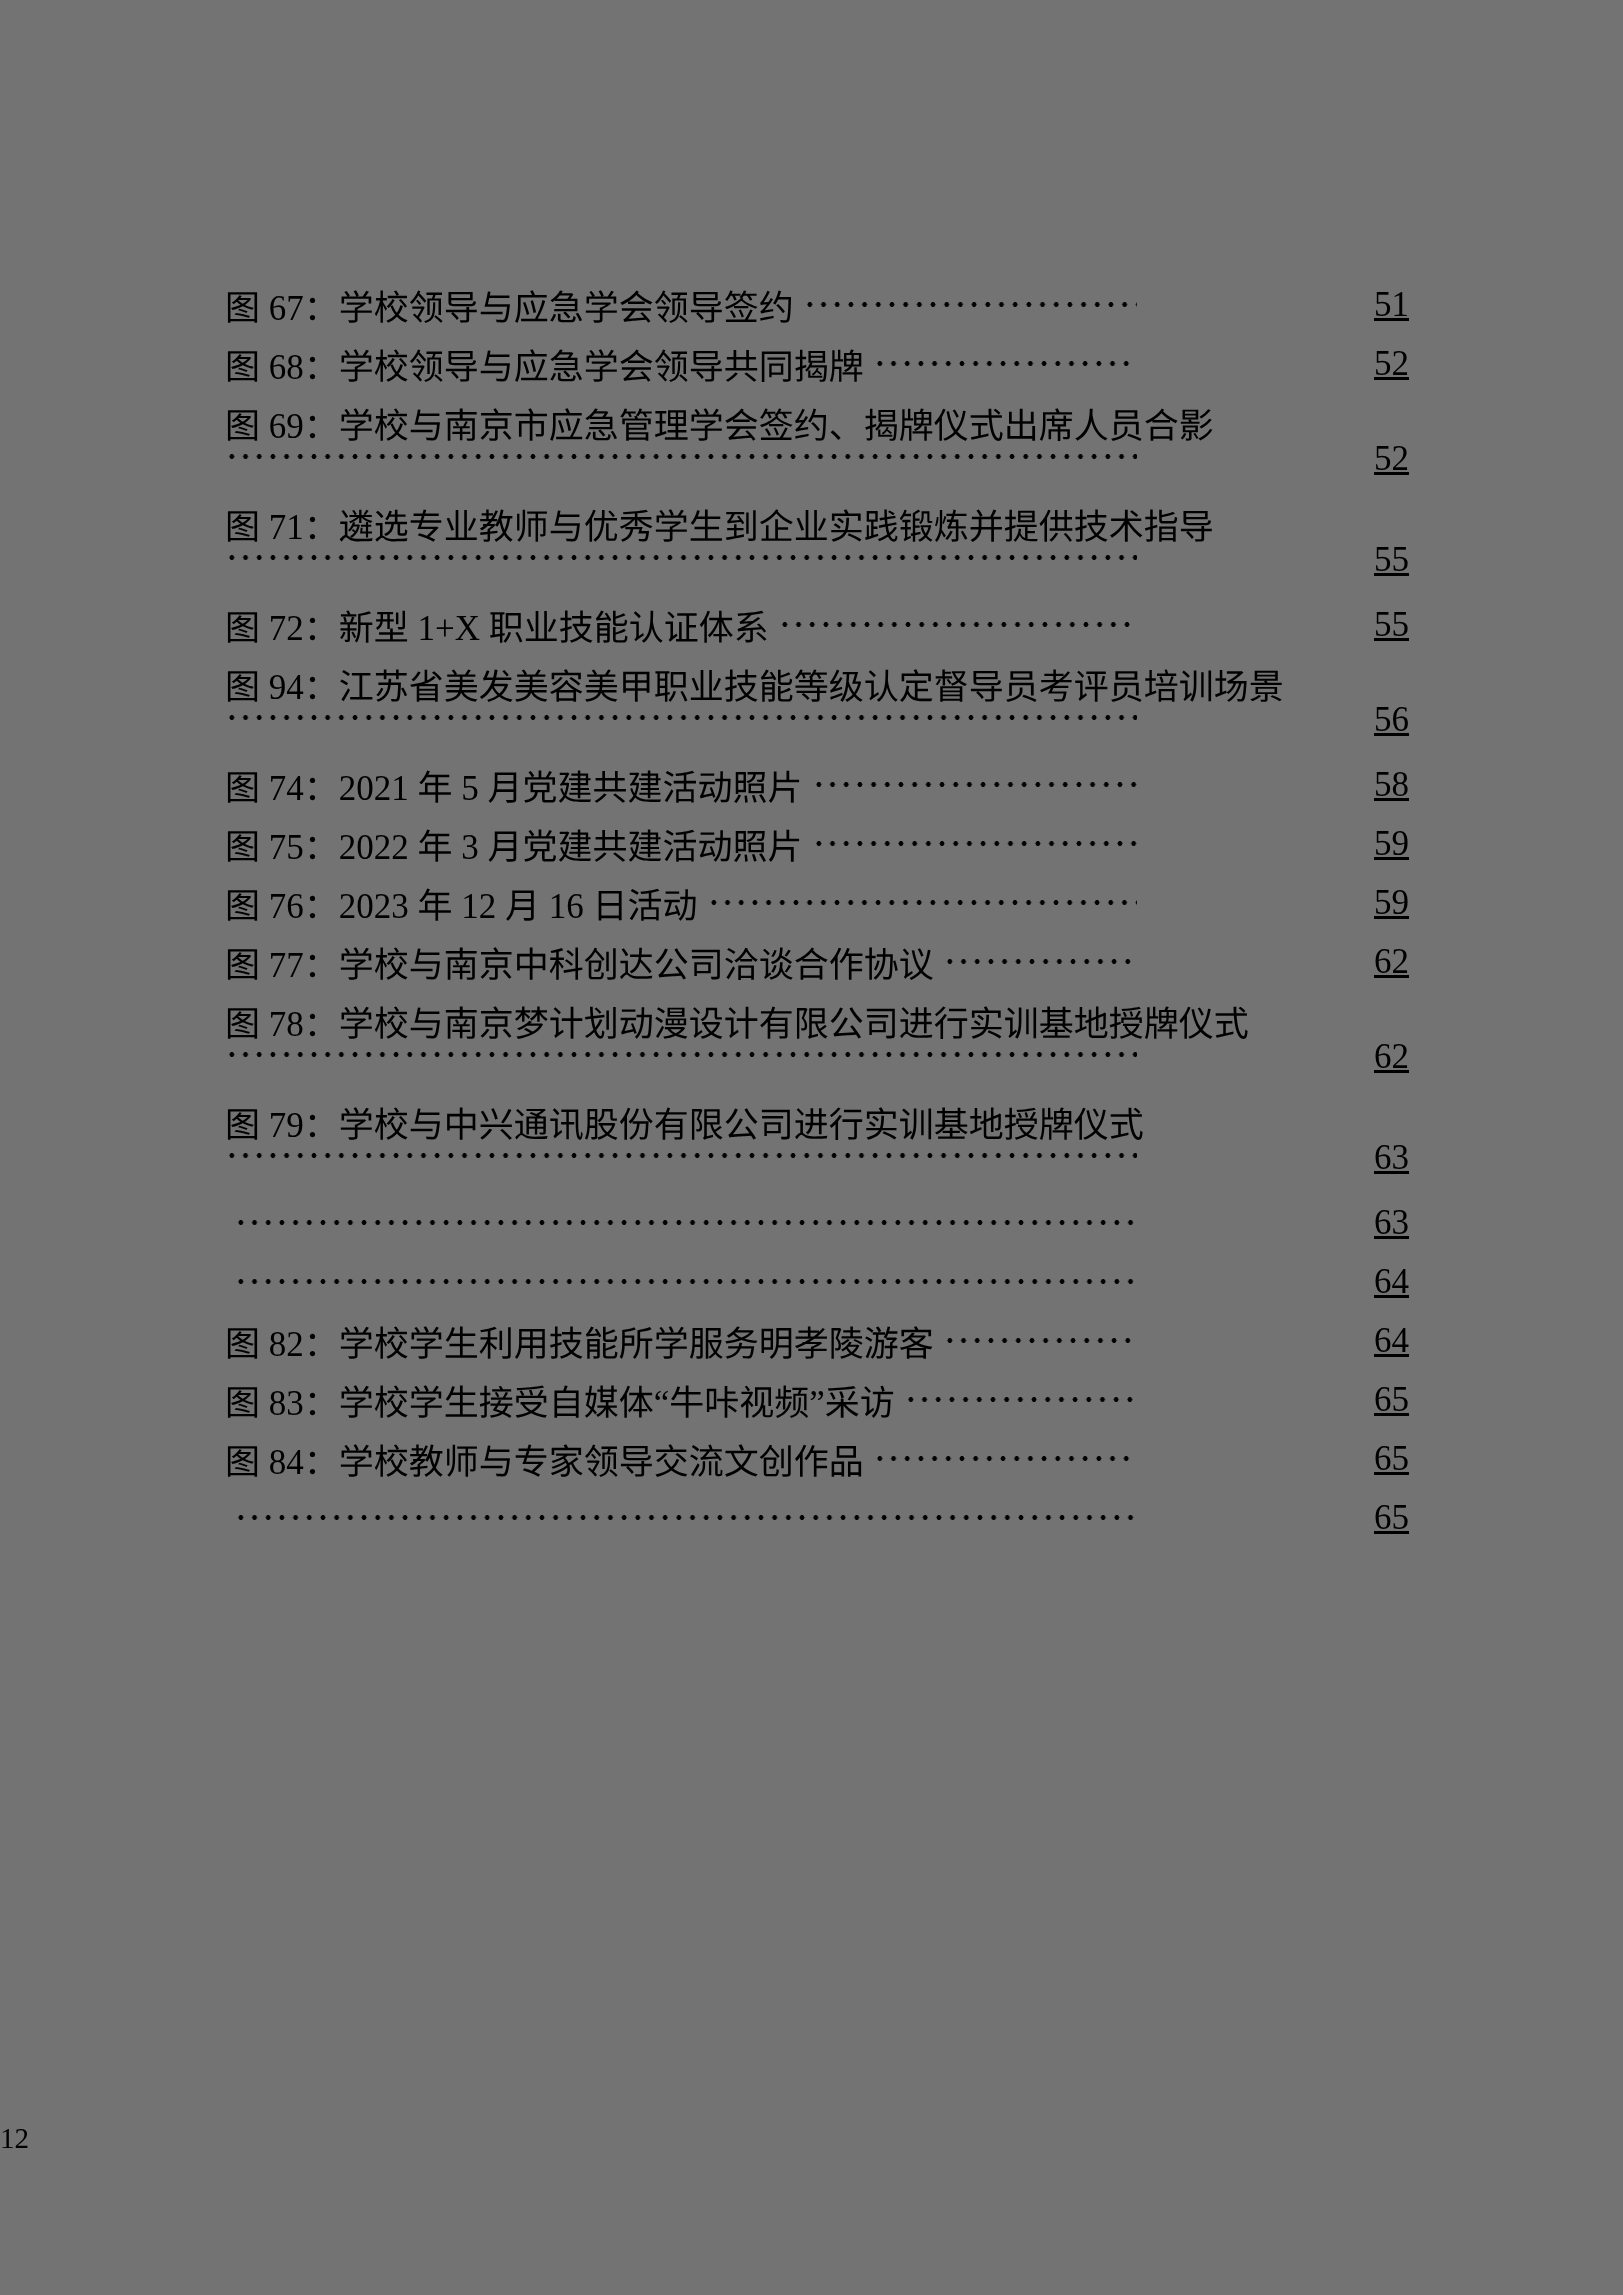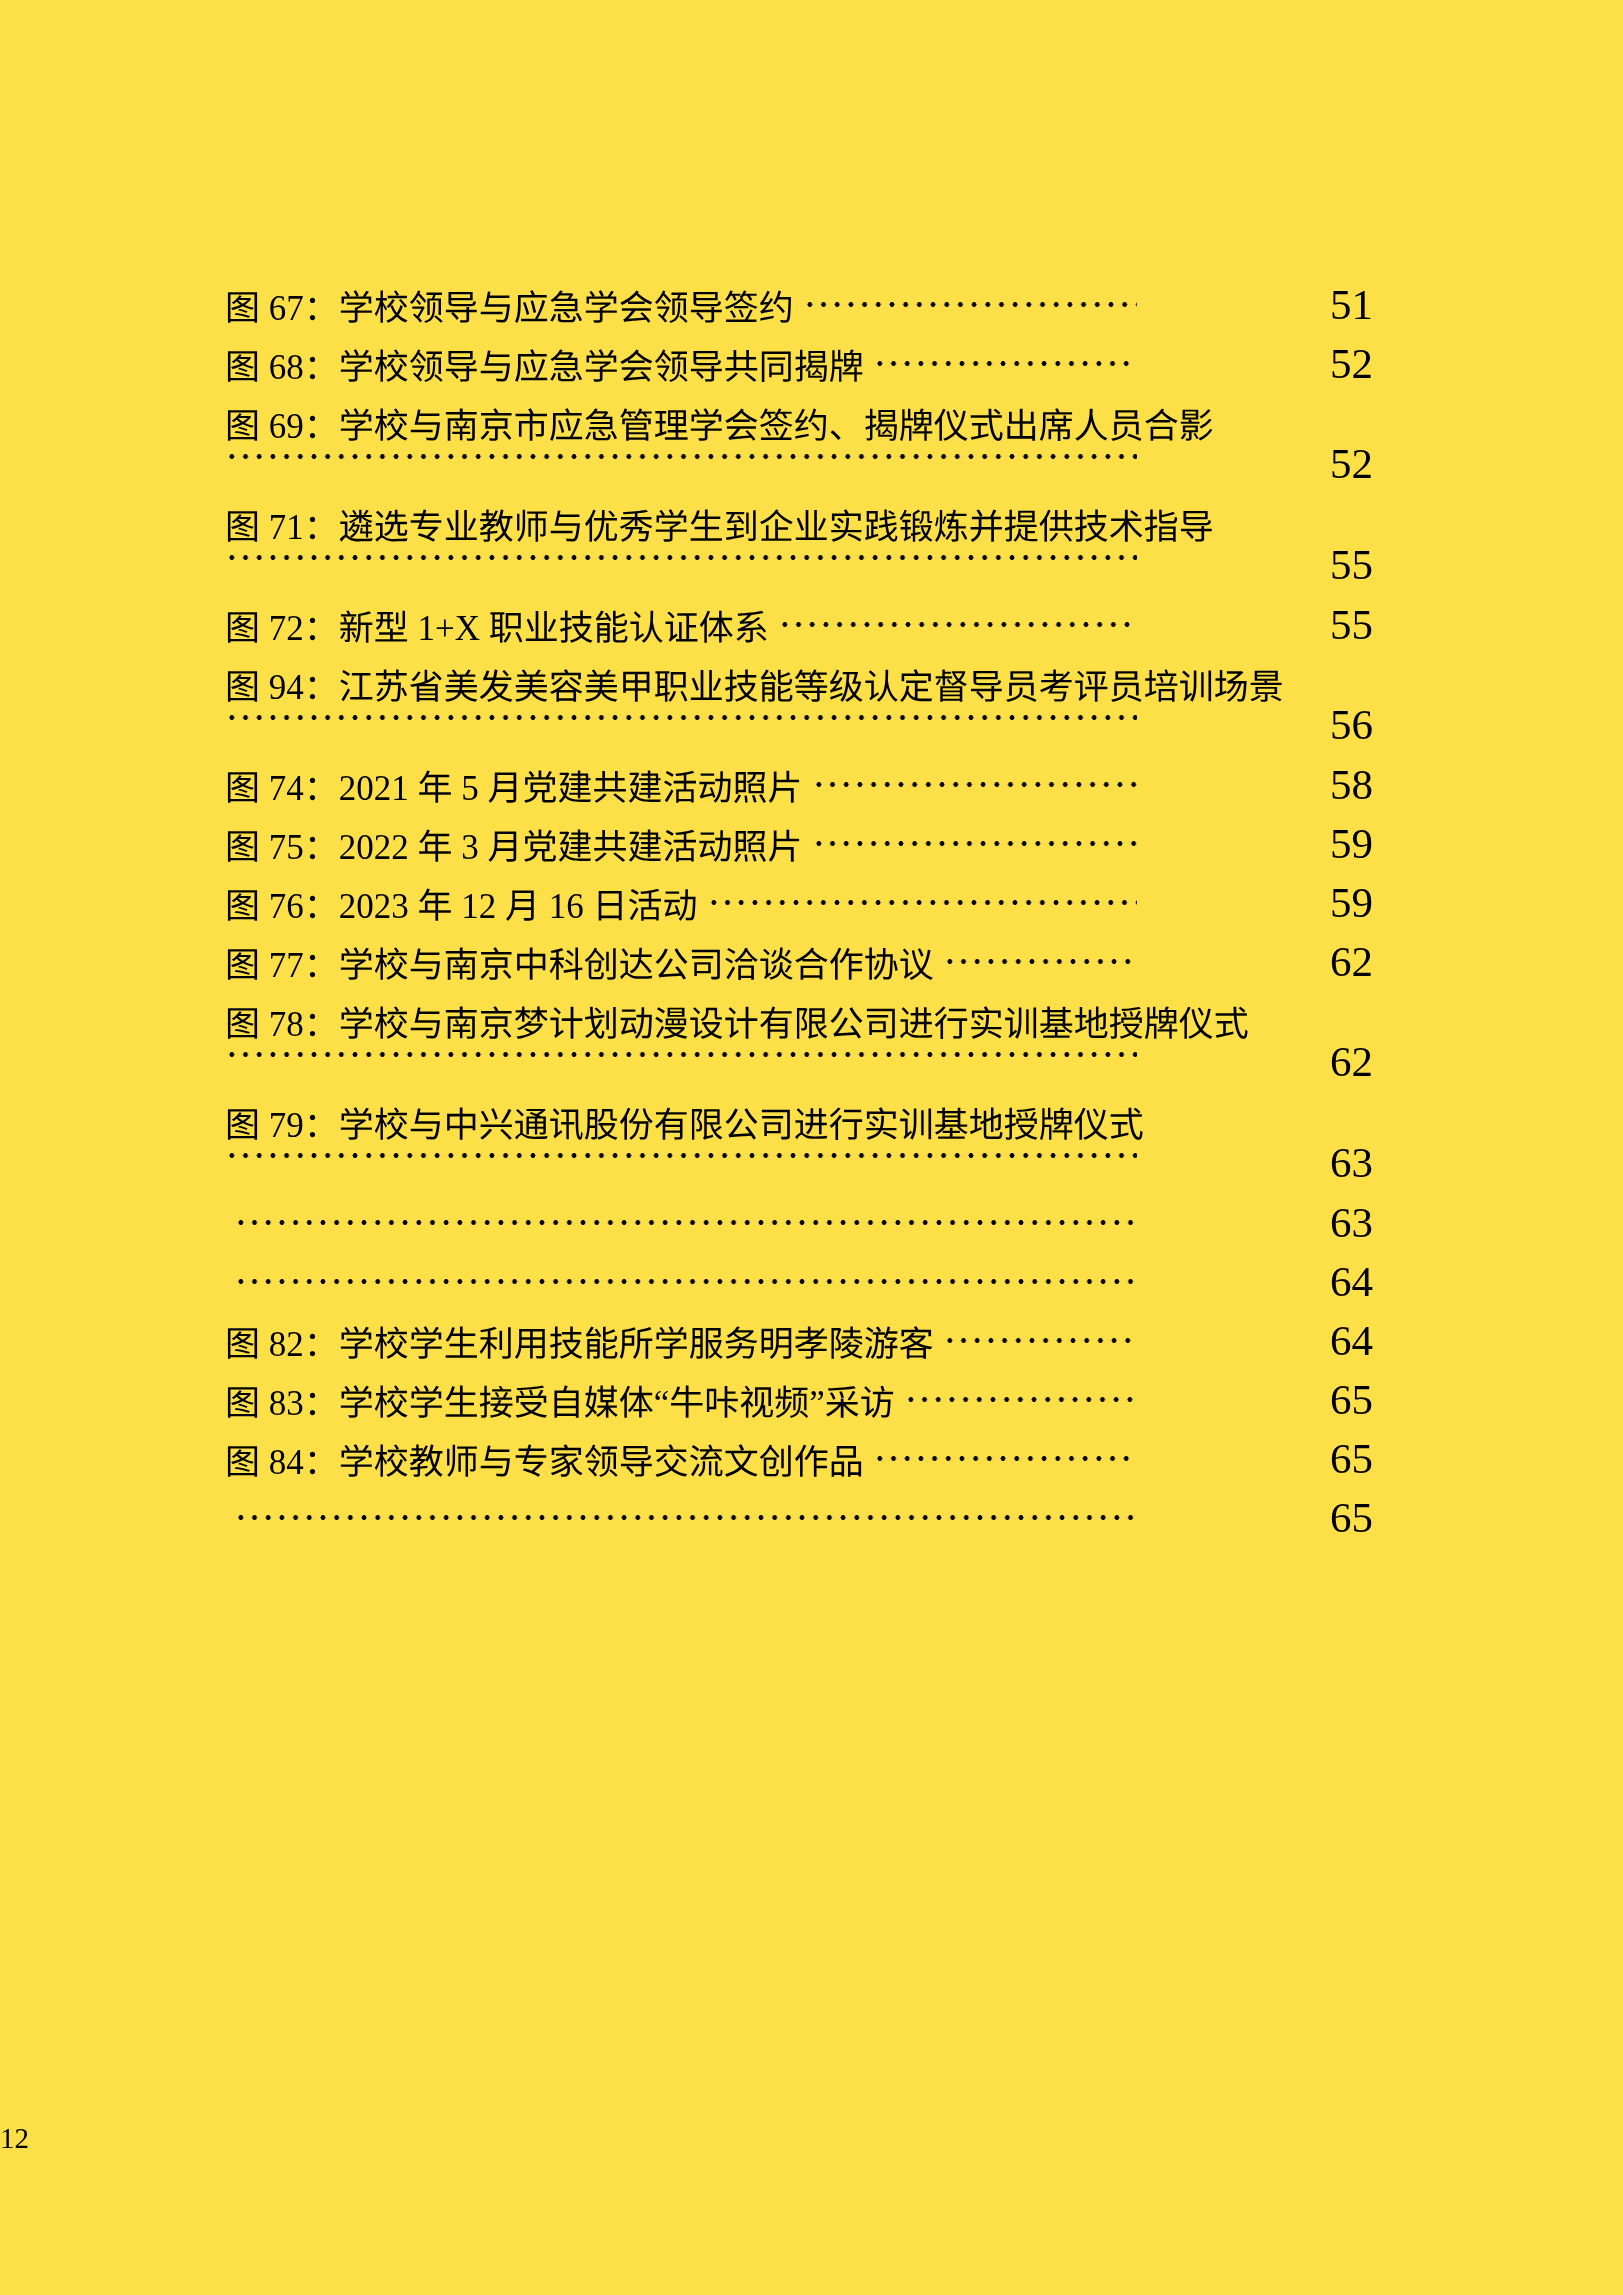--- a/index.html
+++ b/index.html
@@ -2,30 +2,30 @@
 <html lang="zh-CN" style="font-size:10.5px"><head>
 <meta charset="utf-8">
 <style>
   html, body { margin: 0; padding: 0; }
   body {
     width: 1623px; height: 2295px;
     background: #ffffff; color: #000000;
     position: relative; overflow: hidden;
     font-family: "Liberation Serif", "DejaVu Serif", serif;
   }
-  .page { position: absolute; inset: 0; background: #fde047; }
+  .page { position: absolute; inset: 0; background: #737373; }
 
   .toc { position: absolute; left: 225px; top: 275px; width: 1184px; }
 
   .entry { display: block; }
   .row { display: flex; align-items: center; height: 59px; }
 
   .title { font-size: 35px; white-space: nowrap; }
 
-  .pagenum { flex: 0 0 79px; text-align: left; font-size: 43px; }
+  .pagenum { flex: 0 0 79px; text-align: right; font-size: 35px; text-decoration: underline; }
 
   
   .leader {
     flex: 1 1 auto; min-width: 19.6px; height: 9.2px;
     margin: 0 193px 0 9.2px;
     background-image: radial-gradient(circle, #000 2.2px, transparent 2.7px);
     background-size: 13.7px 9.2px;
     background-repeat: repeat-x;
     background-position: left center;
   }

